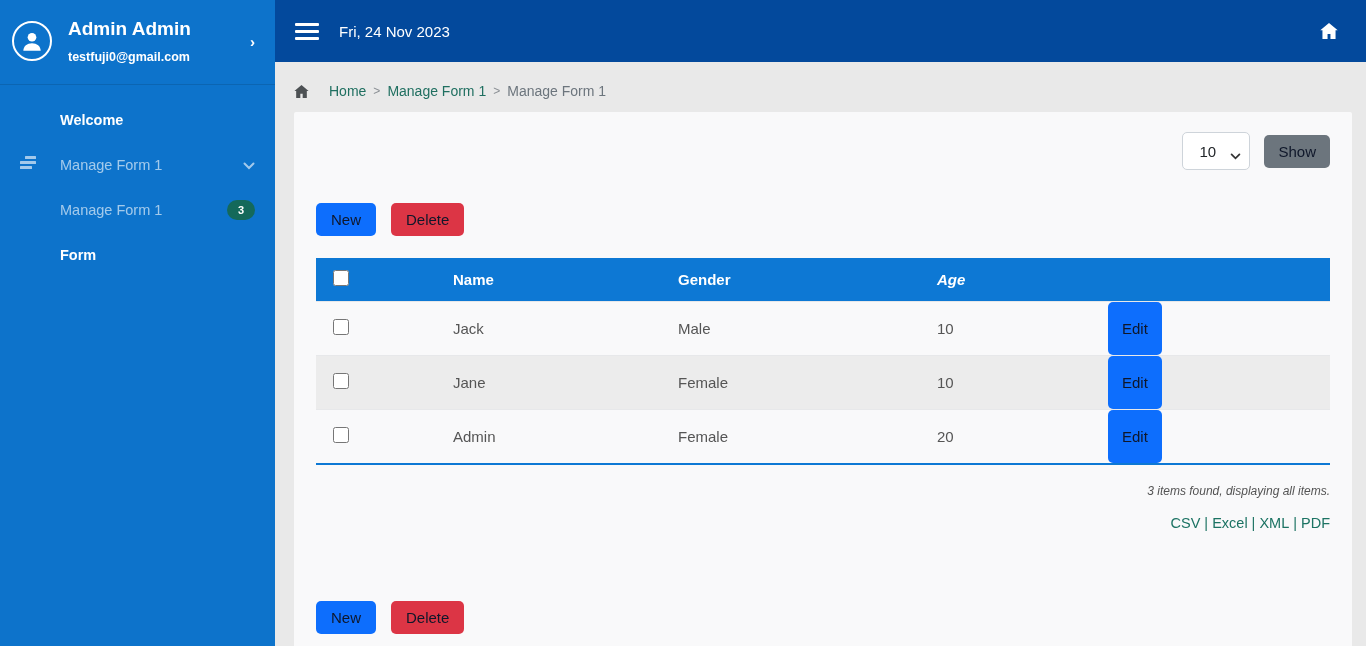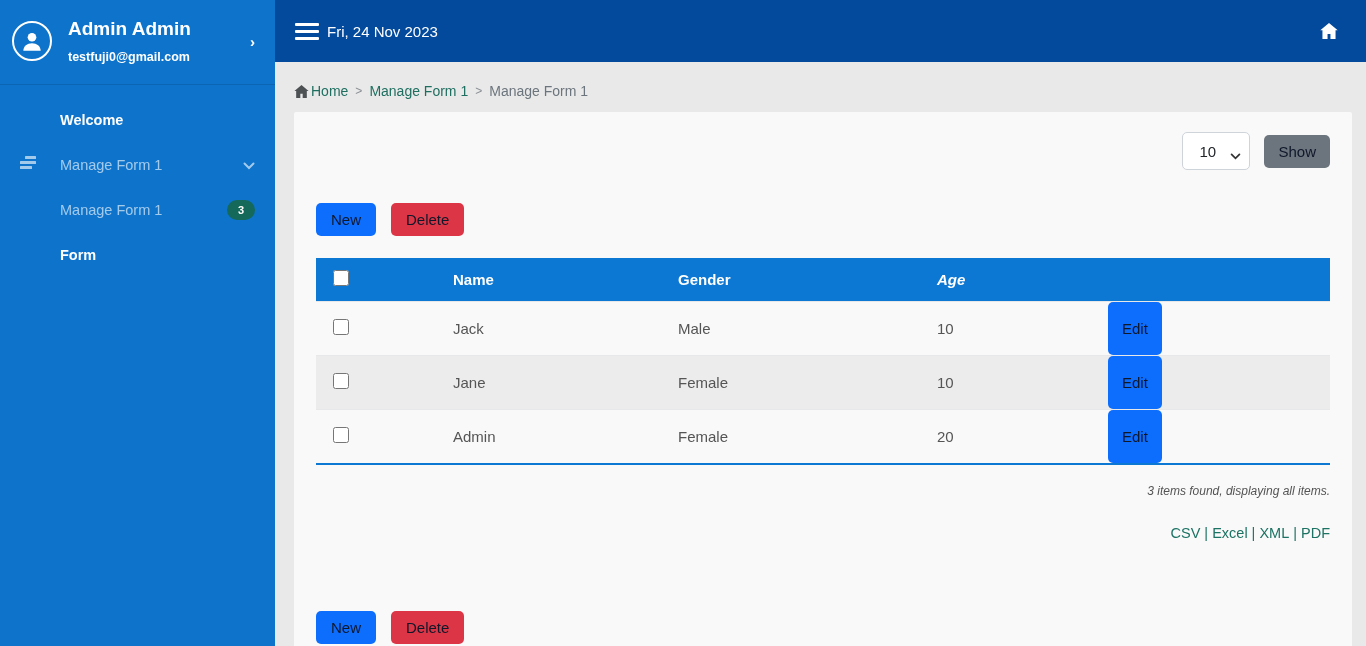--- a/index.html
+++ b/index.html
@@ -68,33 +68,33 @@
   .main { flex: 1; display: flex; flex-direction: column; height: 646px; }
   .topbar {
     height: 62px; min-height: 62px;
     background: #03499c;
     display: flex; align-items: center;
     padding: 0 28px 0 20px;
     color: #fff;
   }
   .hamburger { width: 24px; cursor: pointer; }
   .hamburger div { height: 3px; background: #fff; margin: 4px 0; border-radius: 1px; }
-  .topbar-date { margin-left: 8px; font-size: 15px; font-weight: 500; }
+  .topbar-date { margin-left: 20px; font-size: 15px; font-weight: 500; }
   .topbar-home { margin-left: auto; cursor: pointer; display: flex; align-items: center; }
 
   .content { flex: 1; background: #e9e9e9; overflow: hidden; }
 
   
   .breadcrumb {
     display: flex; align-items: center; gap: 7px;
     padding: 21px 0 0 19px;
     font-size: 14px; color: #6c757d;
   }
   .breadcrumb .crumb-link { color: #1f6f60; text-decoration: none; cursor: pointer; }
-  .breadcrumb .crumb-home { font-weight: 400; display: flex; align-items: center; gap: 2px; }
+  .breadcrumb .crumb-home { font-weight: 400; display: flex; align-items: center; gap: 20px; }
   .breadcrumb .sep { color: #8a8f94; font-size: 12px; }
   .crumb-current { color: #6c757d; }
 
   
   .card {
     margin: 13px 14px 0 19px;
     background: #f9f9fa;
     min-height: 512px;
     padding: 20px 22px 24px 22px;
     border-radius: 2px;
@@ -155,21 +155,21 @@
   .btn-edit { padding: 18px 14px; font-size: 15px; }
 
   .table-status {
     width: 1014px; text-align: right;
     font-size: 12px; color: #545454;
     margin-top: 19px;
     font-style: italic;
   }
   .export-links {
     width: 1014px; text-align: right;
-    margin-top: 27px; font-size: 14.5px;
+    margin-top: 17px; font-size: 14.5px;
   }
   .export-links a { color: #1c7363; text-decoration: none; cursor: pointer; }
   .export-links .lsep { color: #1c7363; margin: 0 4px; }
 </style>
 </head>
 <body>
 
 <aside class="sidebar">
 
   <div class="user-block">

